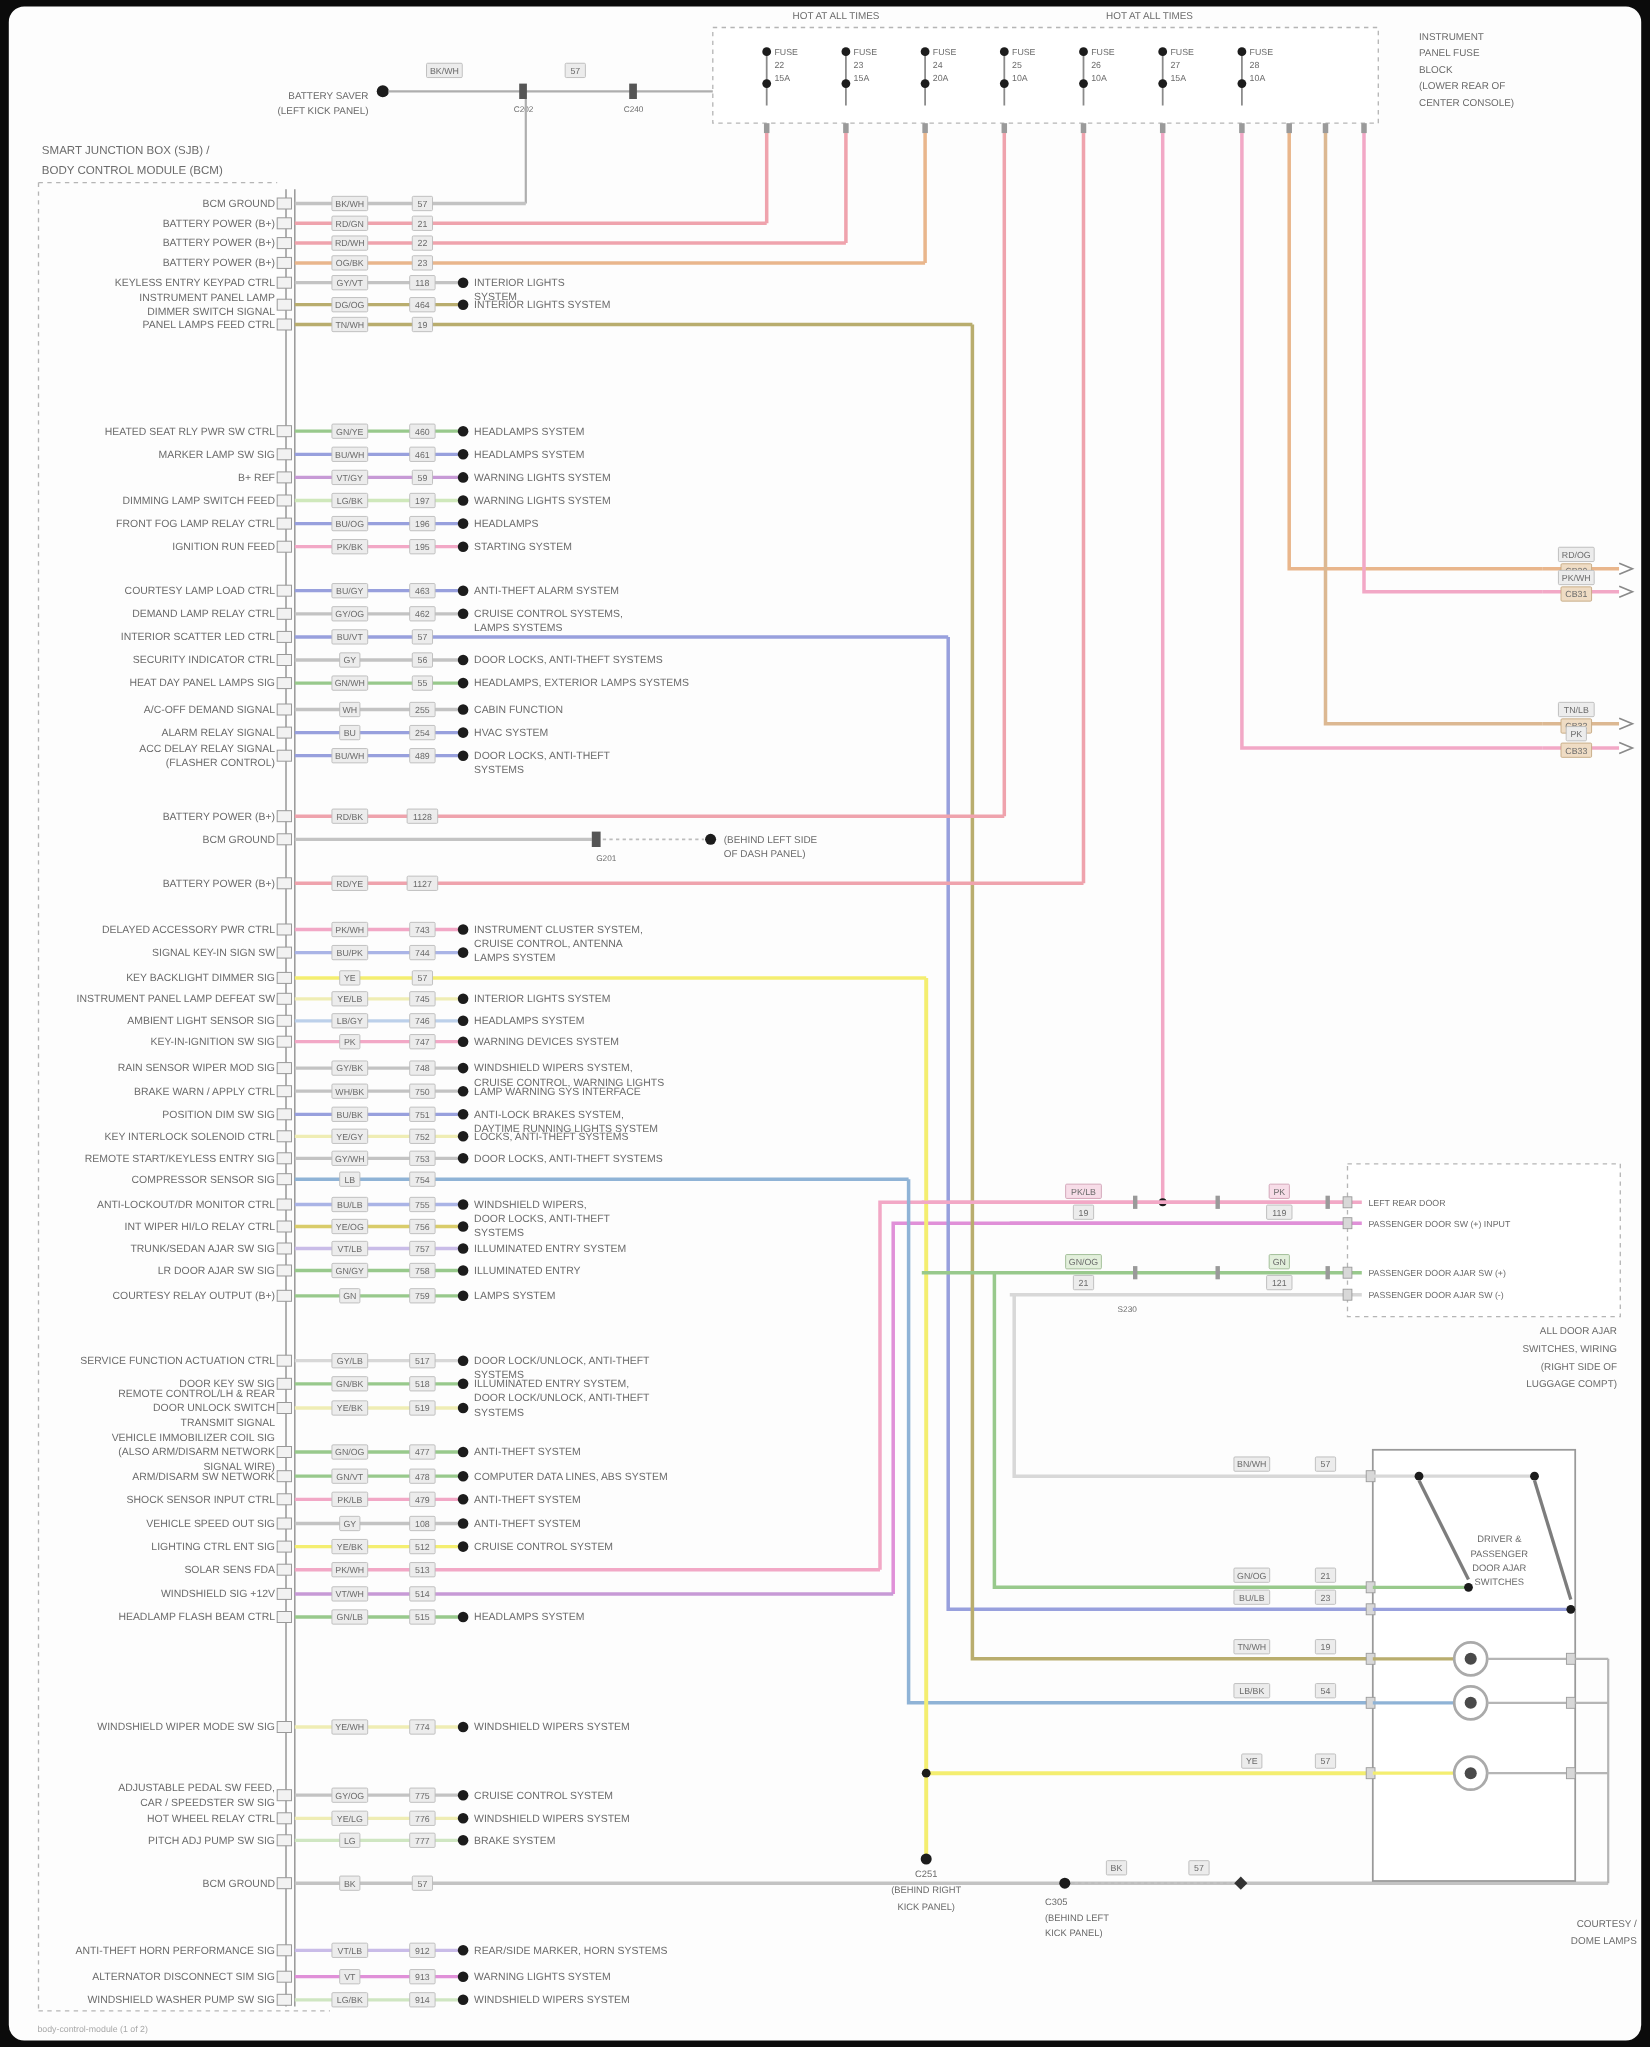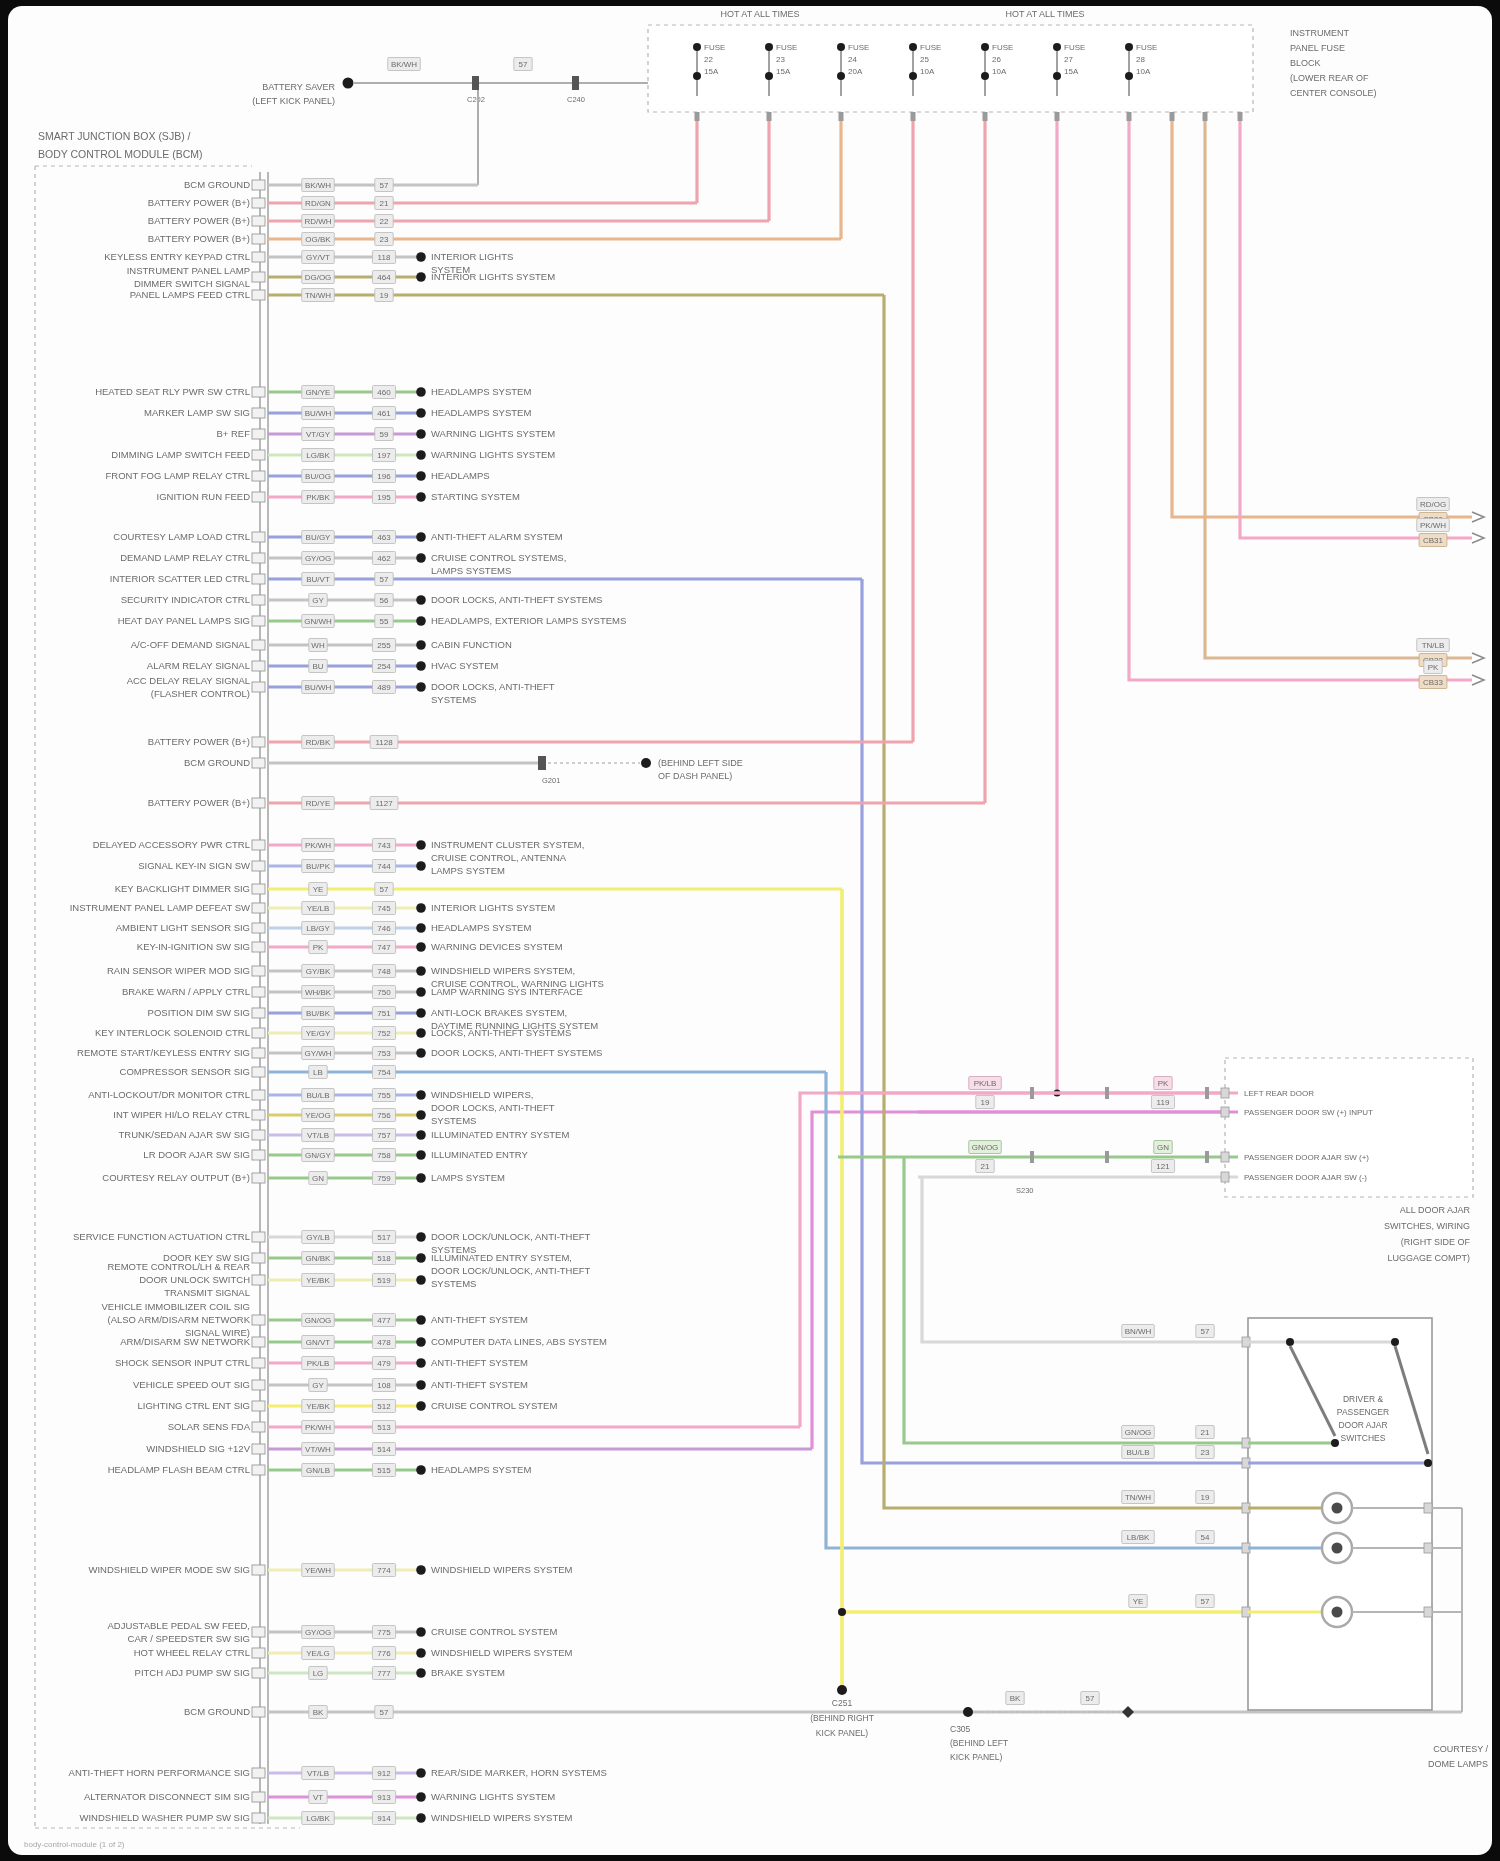--- a/index.html
+++ b/index.html
@@ -785,14 +785,14 @@
       <line x1="1248" y1="1463" x2="1428" y2="1463" stroke="#98a0dd" stroke-width="3"></line>
       <circle cx="1428" cy="1463" r="4" fill="#1c1c1c"></circle>
       <text x="1363" y="1402" font-size="8.5" text-anchor="middle" fill="#6e6e6e">DRIVER &amp;</text>
       <text x="1363" y="1415" font-size="8.5" text-anchor="middle" fill="#6e6e6e">PASSENGER</text>
       <text x="1363" y="1428" font-size="8.5" text-anchor="middle" fill="#6e6e6e">DOOR AJAR</text>
       <text x="1363" y="1441" font-size="8.5" text-anchor="middle" fill="#6e6e6e">SWITCHES</text>
       <line x1="1462" y1="1508" x2="1462" y2="1712" stroke="#b5b5b5" stroke-width="2"></line>
       <text x="1488" y="1752" font-size="9" text-anchor="end" fill="#6e6e6e">COURTESY /</text>
       <text x="1488" y="1767" font-size="9" text-anchor="end" fill="#6e6e6e">DOME LAMPS</text>
     </svg>
-  <div style="position:absolute;left:16px;bottom:6px;font-size:8px;color:#a8a8a8;">body-control-module (1 of 2)</div>
+  <div style="position:absolute;left:26px;bottom:6px;font-size:8px;color:#a8a8a8;">body-control-module (1 of 2)</div>
 </div>
 
 </body></html>

